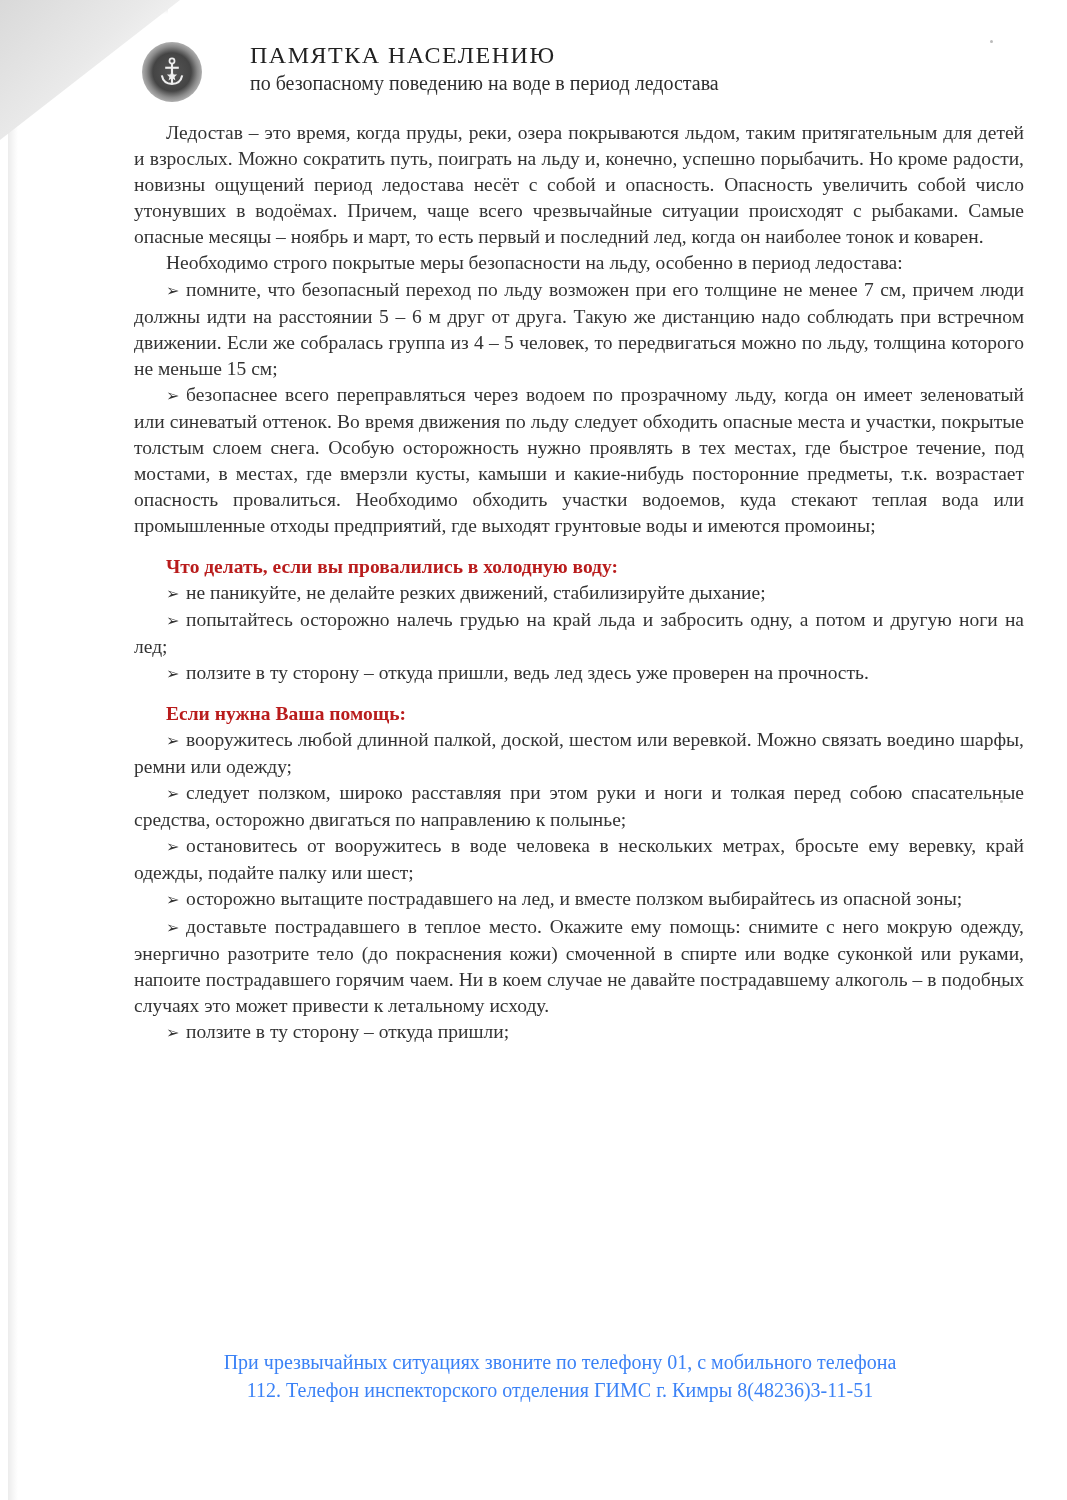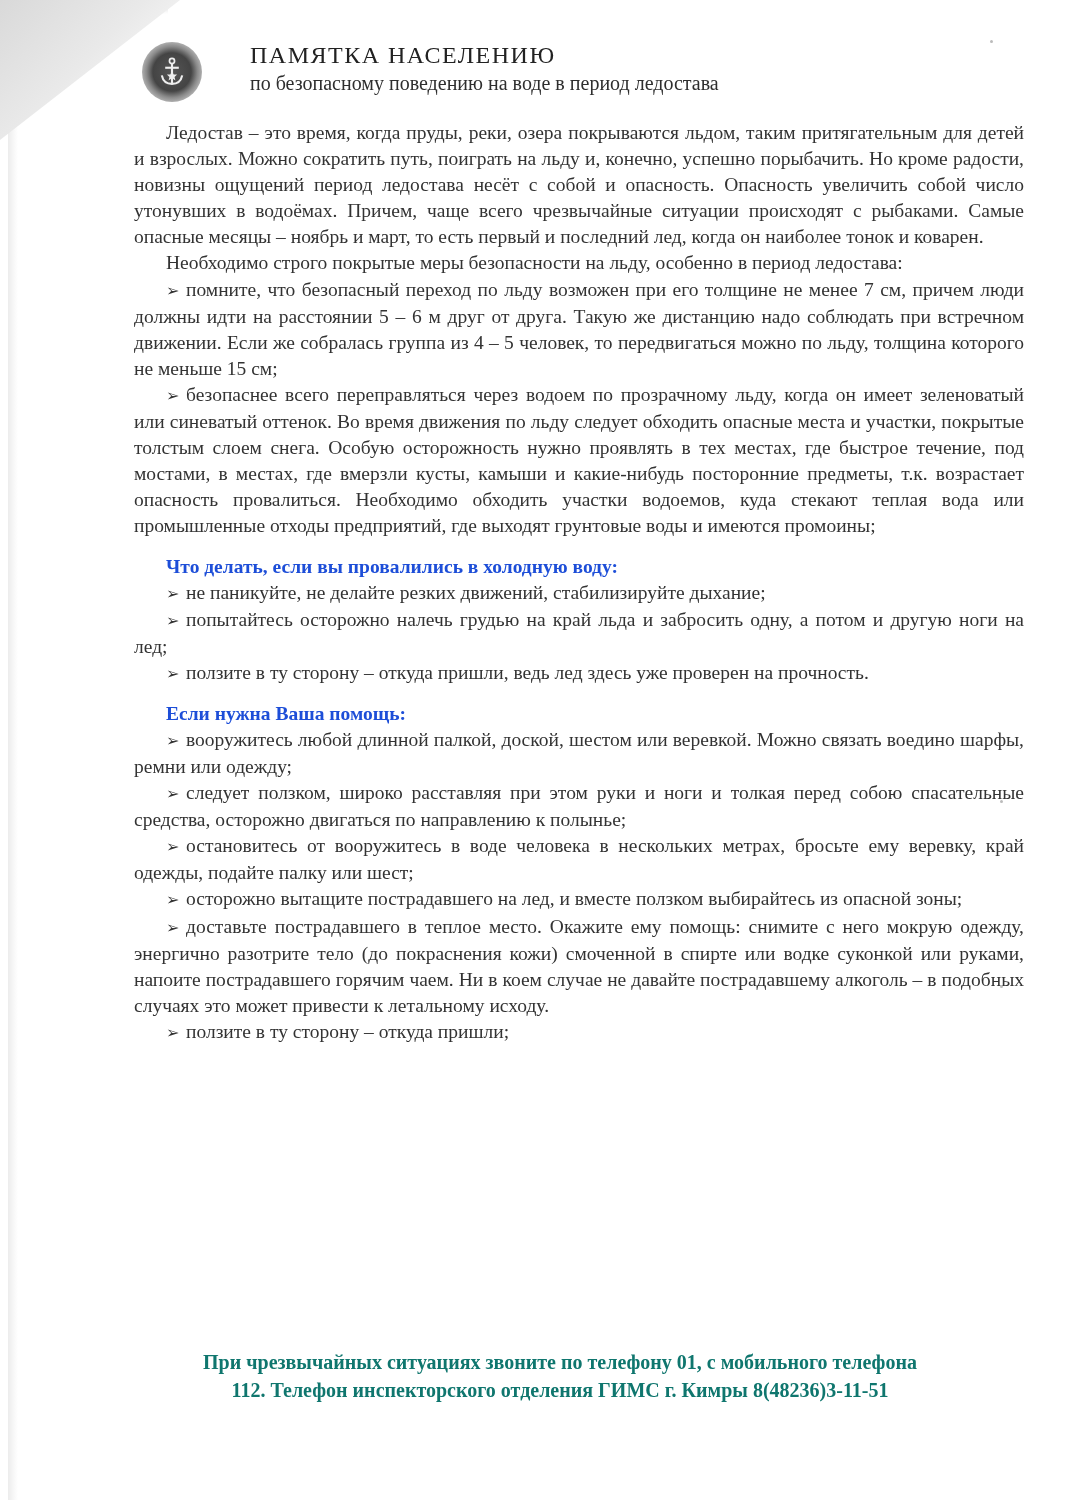--- a/index.html
+++ b/index.html
@@ -43,25 +43,25 @@
     font-family: "Liberation Sans Narrow", "Liberation Serif", serif;
     font-size: 19.5px; line-height: 26.1px; color: #333;
     text-align: justify;
     margin-left: 20px;
   }
   .content p { margin: 0; text-indent: 32px; }
   .content p.bul { text-indent: 32px; }
   .content .arrow { display: inline-block; width: 20px; font-size: 16px; text-indent: 0; }
   .content h3 {
     margin: 14px 0 0 0; font-size: 19.5px; font-weight: bold; line-height: 26px;
-    padding-left: 32px; color: #1d4ed8;
+    padding-left: 32px; color: #b91c1c;
   }
   .footer {
     position: absolute; left: 110px; top: 1348px; width: 900px;
-    text-align: center; font-weight: bold; font-size: 20px; line-height: 28px; color: #0f766e;
+    text-align: center; font-weight: normal; font-size: 20px; line-height: 28px; color: #3b82f6;
   }
   .stamp {
     position: absolute; right: 18px; top: 1462px;
     font-family: "DejaVu Sans", sans-serif; font-style: italic; font-weight: bold;
     font-size: 19px; color: #fff; letter-spacing: 1px; margin-top: 36px;
     -webkit-text-stroke: 1px #333;
   }
   .dot { position: absolute; width: 3px; height: 3px; border-radius: 50%; background: #bbb; }
 </style>
 </head>

